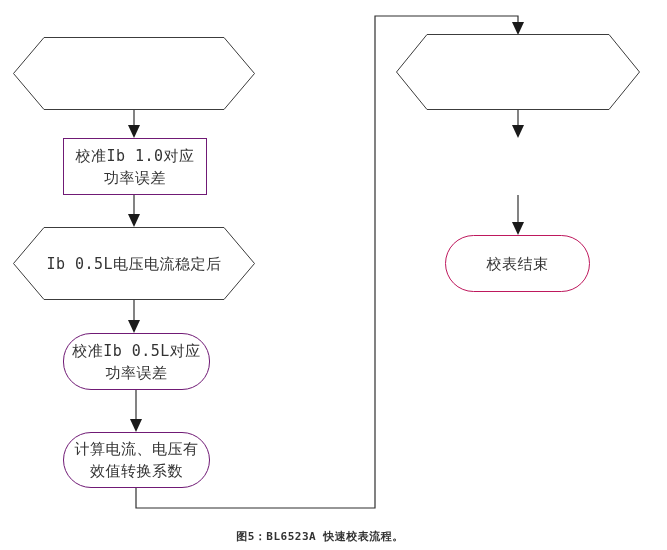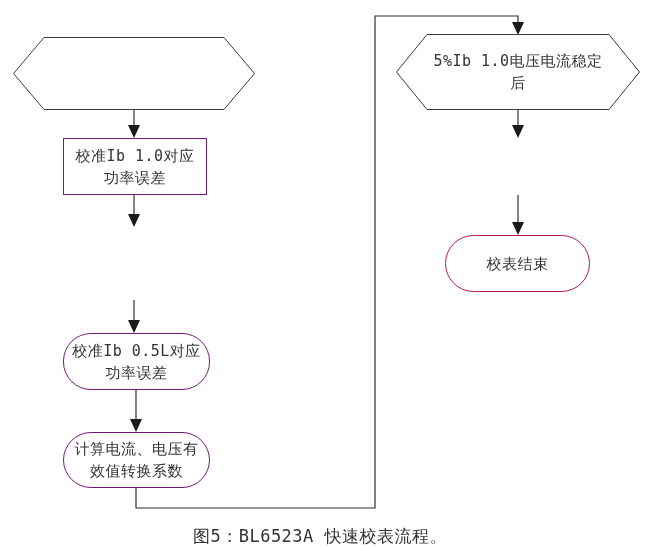--- a/index.html
+++ b/index.html
@@ -59,25 +59,26 @@
   #node-rect-cal-ib05l  { left: 63px;  top: 333px; width: 147px; height: 57px; border-radius: 28px; }
   #node-rect-calc-coeff { left: 63px;  top: 432px; width: 147px; height: 56px; border-radius: 28px; }
   #node-hex-5pctib10    { left: 396px; top: 34px;  width: 244px; height: 76px; }
   #node-rect-cal-5pct   { left: 445px; top: 138px; width: 148px; height: 57px; }
   #node-term-end        { left: 445px; top: 235px; width: 145px; height: 57px; }
   #figure-caption {
     position: absolute;
     left: 0; top: 527px;
     width: 640px;
     text-align: center;
-    font-size: 17px;
+    font-size: 11px;
     line-height: 19px;
     letter-spacing: 0.5px;
     color: #333333;
     z-index: 2;
+    font-weight: bold;
   }
 </style>
 </head>
 <body>
 
 <div id="canvas">
 
   <svg id="connectors" viewBox="0 0 667 550" xmlns="http://www.w3.org/2000/svg">
     <g fill="none" stroke="#2f2f2f" stroke-width="1.2">
       <path d="M134 110 L134 126"></path>
@@ -103,37 +104,41 @@
     <svg class="hex-bg" viewBox="0 0 242 73" preserveAspectRatio="none">
       <polygon points="31,0.5 211,0.5 241.5,36.5 211,72.5 31,72.5 0.5,36.5" fill="#ffffff" stroke="#3c3c3c" stroke-width="1" vector-effect="non-scaling-stroke"></polygon>
     </svg>
   </div>
 
   <div class="node rect" id="node-rect-cal-ib10">
     <span class="label">校准Ib 1.0对应
 功率误差</span>
   </div>
 
+  <div class="node hex" id="node-hex-ib05l">
+    <svg class="hex-bg" viewBox="0 0 242 73" preserveAspectRatio="none">
+      <polygon points="31,0.5 211,0.5 241.5,36.5 211,72.5 31,72.5 0.5,36.5" fill="#ffffff" stroke="#3c3c3c" stroke-width="1" vector-effect="non-scaling-stroke"></polygon>
+    </svg>
+    <span class="label">Ib 0.5L电压电流稳定后</span>
+  </div>
 
   <div class="node rect" id="node-rect-cal-ib05l">
     <span class="label">校准Ib 0.5L对应
 功率误差</span>
   </div>
 
   <div class="node rect" id="node-rect-calc-coeff">
     <span class="label">计算电流、电压有
 效值转换系数</span>
   </div>
 
   <div class="node hex" id="node-hex-5pctib10">
     <svg class="hex-bg" viewBox="0 0 244 76" preserveAspectRatio="none">
       <polygon points="31,0.5 213,0.5 243.5,38 213,75.5 31,75.5 0.5,38" fill="#ffffff" stroke="#3c3c3c" stroke-width="1" vector-effect="non-scaling-stroke"></polygon>
     </svg>
-    <span class="label">5%Ib 1.0电压电流稳定
-后</span>
   </div>
 
 
   <div class="node term" id="node-term-end">
     <span class="label">校表结束</span>
   </div>
 
   <div id="figure-caption">图5：BL6523A 快速校表流程。</div>
 
 </div>

